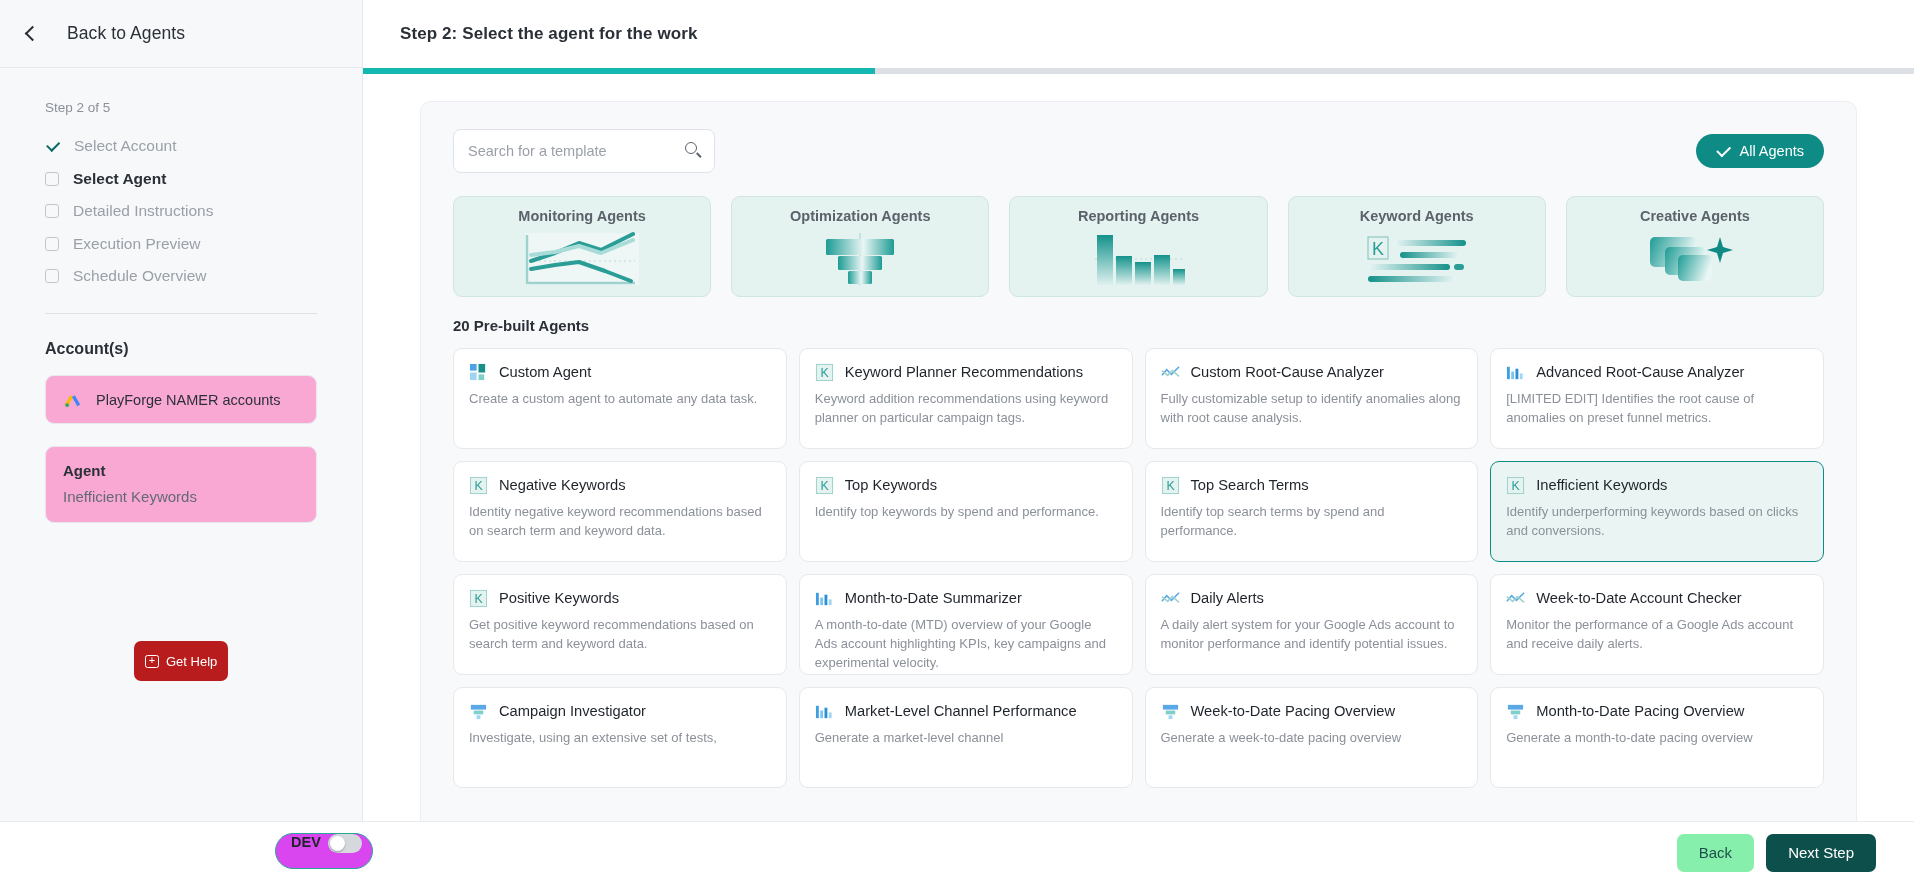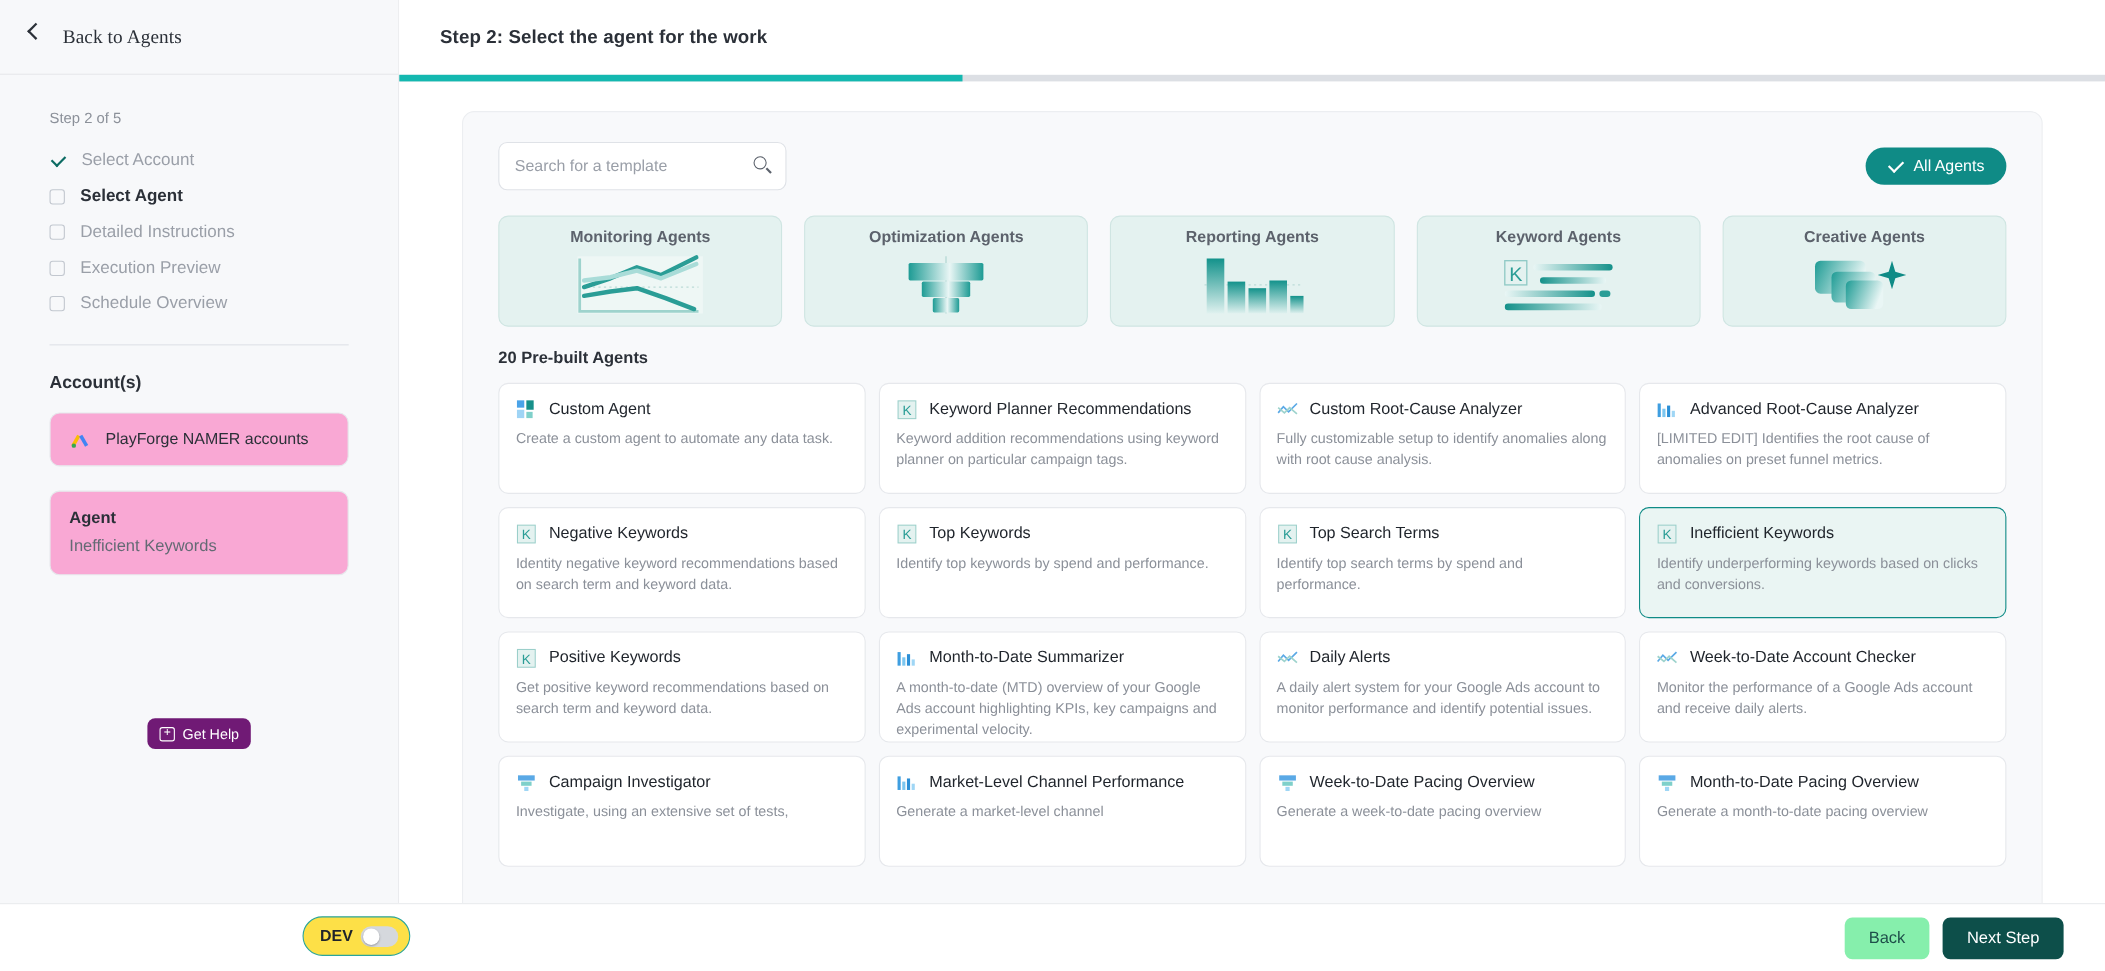--- a/index.html
+++ b/index.html
@@ -19,21 +19,21 @@
     position: relative;
     flex: 0 0 363px;
   }
   .sidebar-top {
     height: 68px;
     display: flex; align-items: center;
     padding-left: 27px;
     border-bottom: 1px solid #e6e8ec;
     background: #f7f8fa;
   }
-  .back-link { display: flex; align-items: flex-start; gap: 19px; cursor: pointer; font-family: Liberation Serif, serif; }
+  .back-link { display: flex; align-items: center; gap: 29px; cursor: pointer; }
   .chev { width: 11px; height: 11px; border-left: 2px solid #2b3038; border-bottom: 2px solid #2b3038;
           transform: rotate(45deg); display:block; }
   .back-text { font-size: 17.5px; color: #2b3038; letter-spacing: .1px; }
 
   .step-label { margin: 32px 0 0 45px; font-size: 13.5px; color: #8b9099; }
 
   .steps { margin: 22px 0 16px 45px; display: flex; flex-direction: column; gap: 14.5px; }
   .step-row { display: flex; align-items: center; gap: 14px; cursor: pointer; }
   .cbox { width: 14px; height: 14px; border: 1.6px solid #c2c7cf; border-radius: 3px; background: #f7f8fa; flex:0 0 14px;}
   .tick { width: 15px; height: 15px; position: relative; flex: 0 0 15px; }
@@ -59,23 +59,23 @@
     padding: 14px 17px;
   }
   .acct-row { display: flex; align-items: center; gap: 14px; }
   .acct-name { font-size: 14.5px; color: #2b3038; }
   .agent-panel { margin-top: 22px; padding: 15px 17px 17px 17px; }
   .agent-h { font-size: 15px; font-weight: bold; color: #2b3038; }
   .agent-v { font-size: 15px; color: #646a74; margin-top: 9px; }
 
   .get-help {
     position: absolute; left: 134px; bottom: 202px;
-    background: #701a75; color: #fff;
+    background: #b91c1c; color: #fff;
     border: none; border-radius: 7px;
-    height: 28px; padding: 0 11px;
+    height: 40px; padding: 0 11px;
     display: flex; align-items: center; gap: 7px;
     font-size: 13px; font-family: inherit; cursor: pointer;
   }
   .gh-icon { width: 14px; height: 13px; border: 1.5px solid #fff; border-radius: 2.5px;
              position: relative; display:block; }
   .gh-icon::before { content:"+"; position:absolute; left:50%; top:50%; transform:translate(-50%,-52%);
              font-size: 11px; line-height:1; color:#fff; }
 
   
   .main { flex: 1; position: relative; height: 883px; background: #ffffff; display:flex; flex-direction:column; }
@@ -146,21 +146,21 @@
   
   .footer {
     position: absolute; left: 0; bottom: 0; width: 1914px; height: 62px;
     background: #fff; border-top: 1px solid #e9ebee;
     display: flex; align-items: center;
   }
   .dev-toggle {
     position: absolute; left: 275px; top: 11px;
     height: 36px; width: 98px;
     border: 1.6px solid #2aa59c; border-radius: 19px;
-    background: #fde047; display: flex; align-items: center; gap: 7px;
+    background: #d946ef; display: flex; align-items: flex-start; gap: 7px;
     padding-left: 15px; cursor: pointer;
   }
   .dev-label { font-size: 14.5px; font-weight: bold; color: #1f242b; }
   .switch { width: 34px; height: 19px; background: #d5d8dd; border-radius: 10px; position: relative; }
   .knob { position: absolute; left: 2px; top: 2px; width: 15px; height: 15px; background:#fff; border-radius: 50%;
           box-shadow: 0 1px 2px rgba(0,0,0,.3); }
   .foot-right { position: absolute; right: 38px; display: flex; align-items: center; gap: 12px; }
   .btn-back {
     background: #86efac; color: #1f4f4a; border: none; border-radius: 7px;
     height: 38px; padding: 0 22px; font-size: 15px; font-family: inherit; cursor: pointer;

